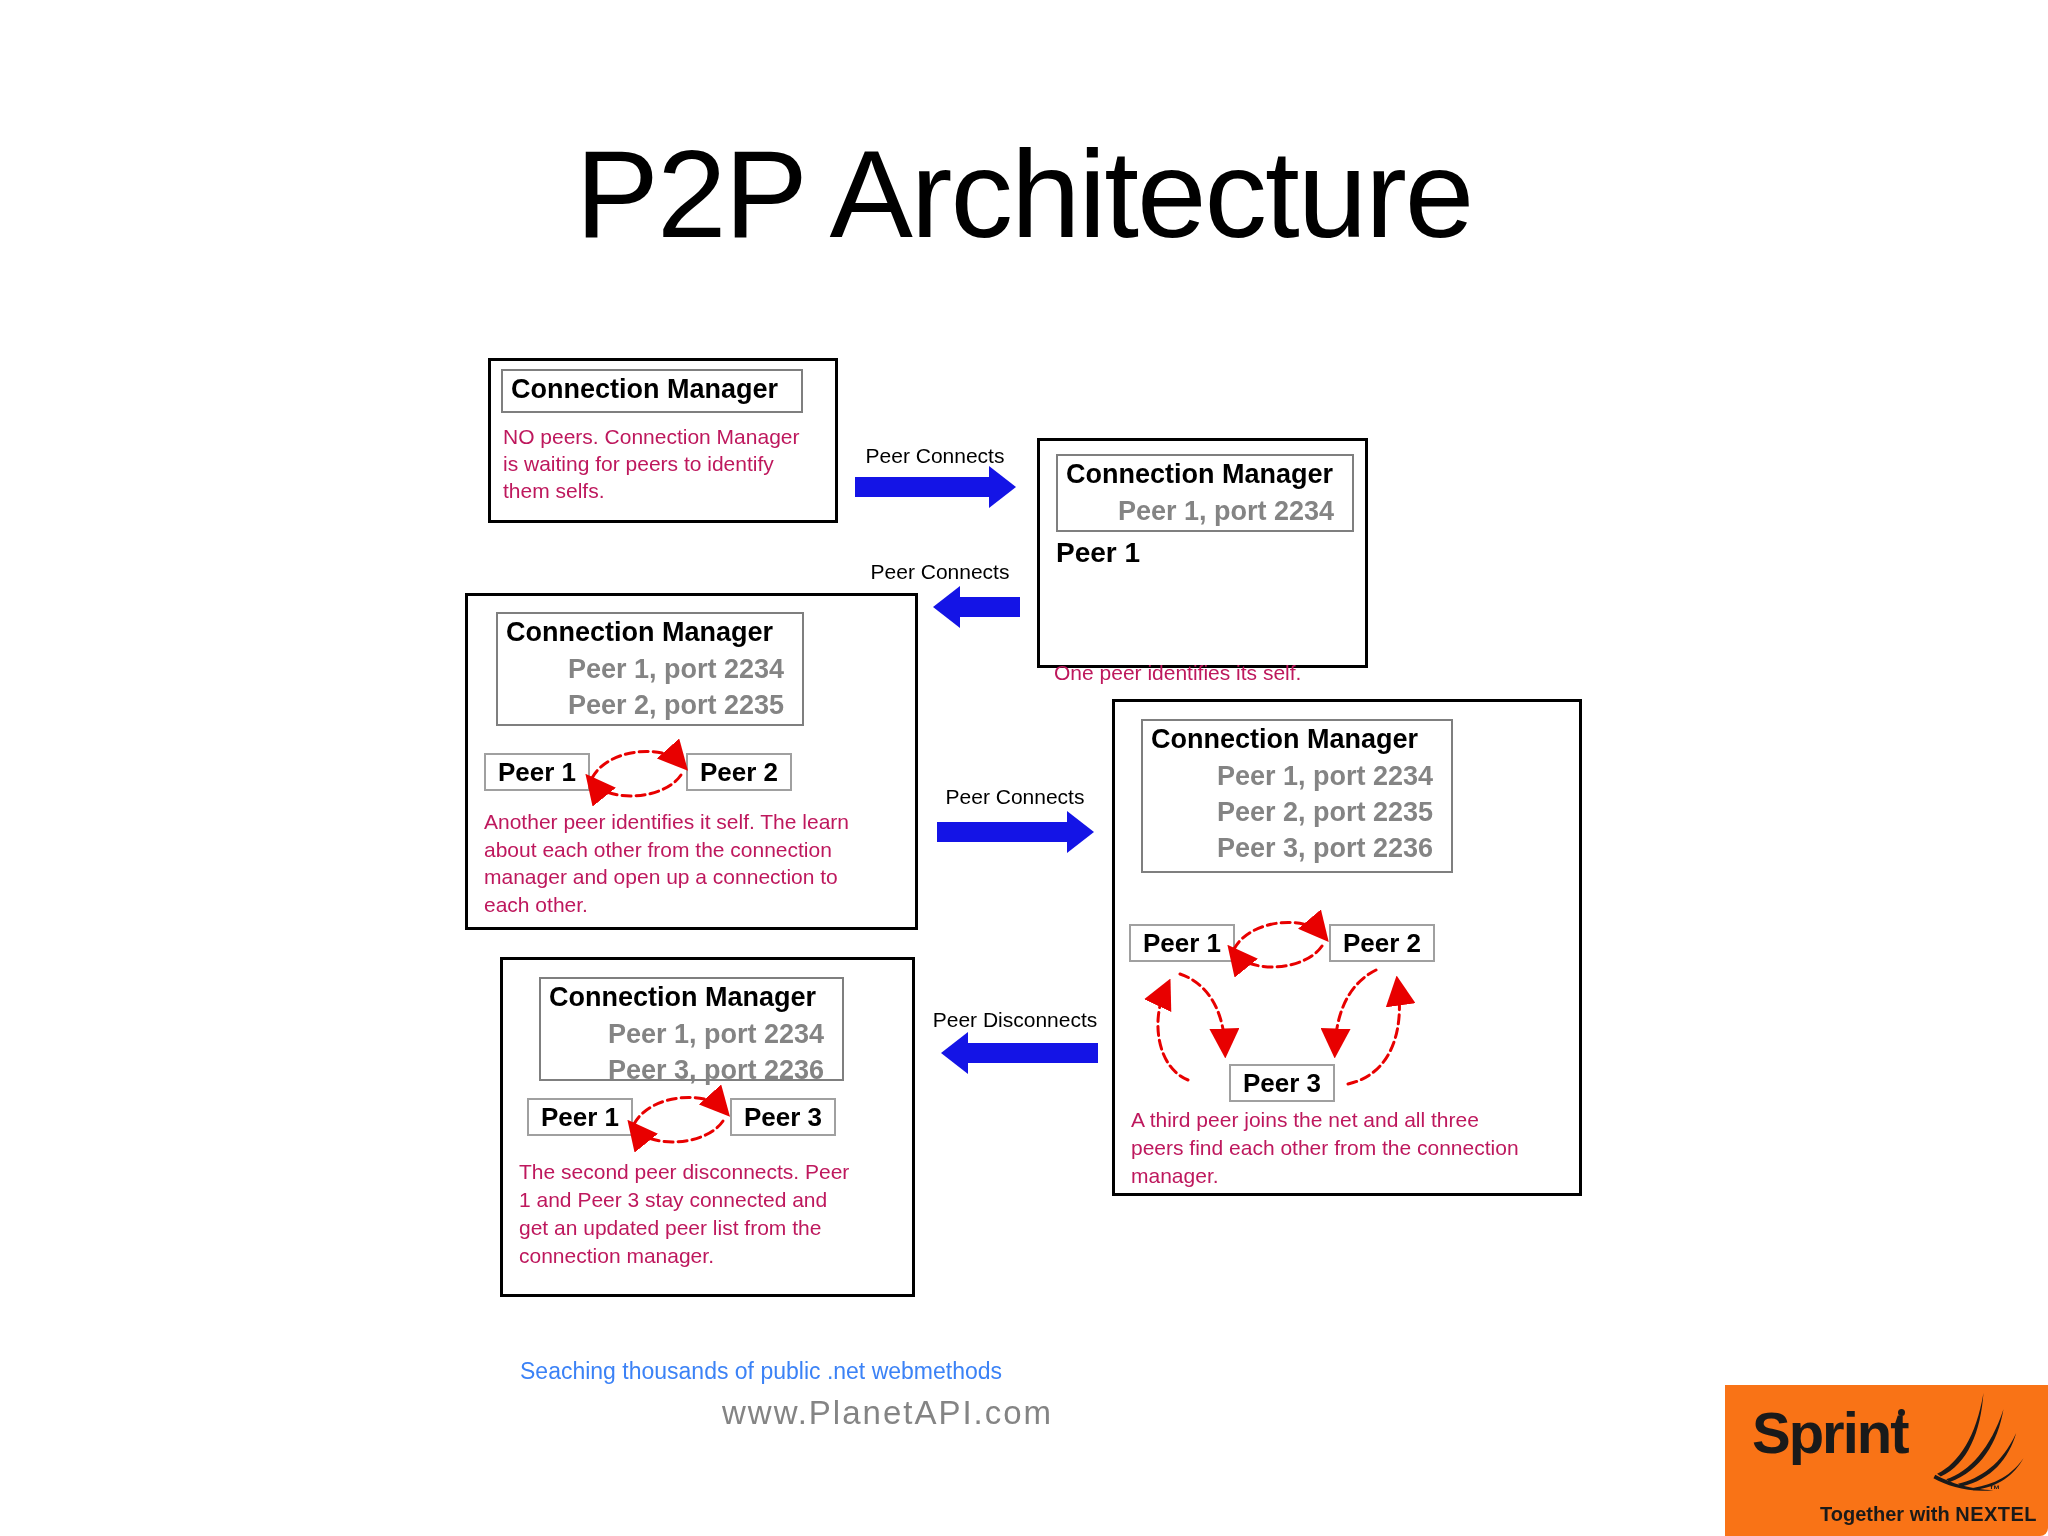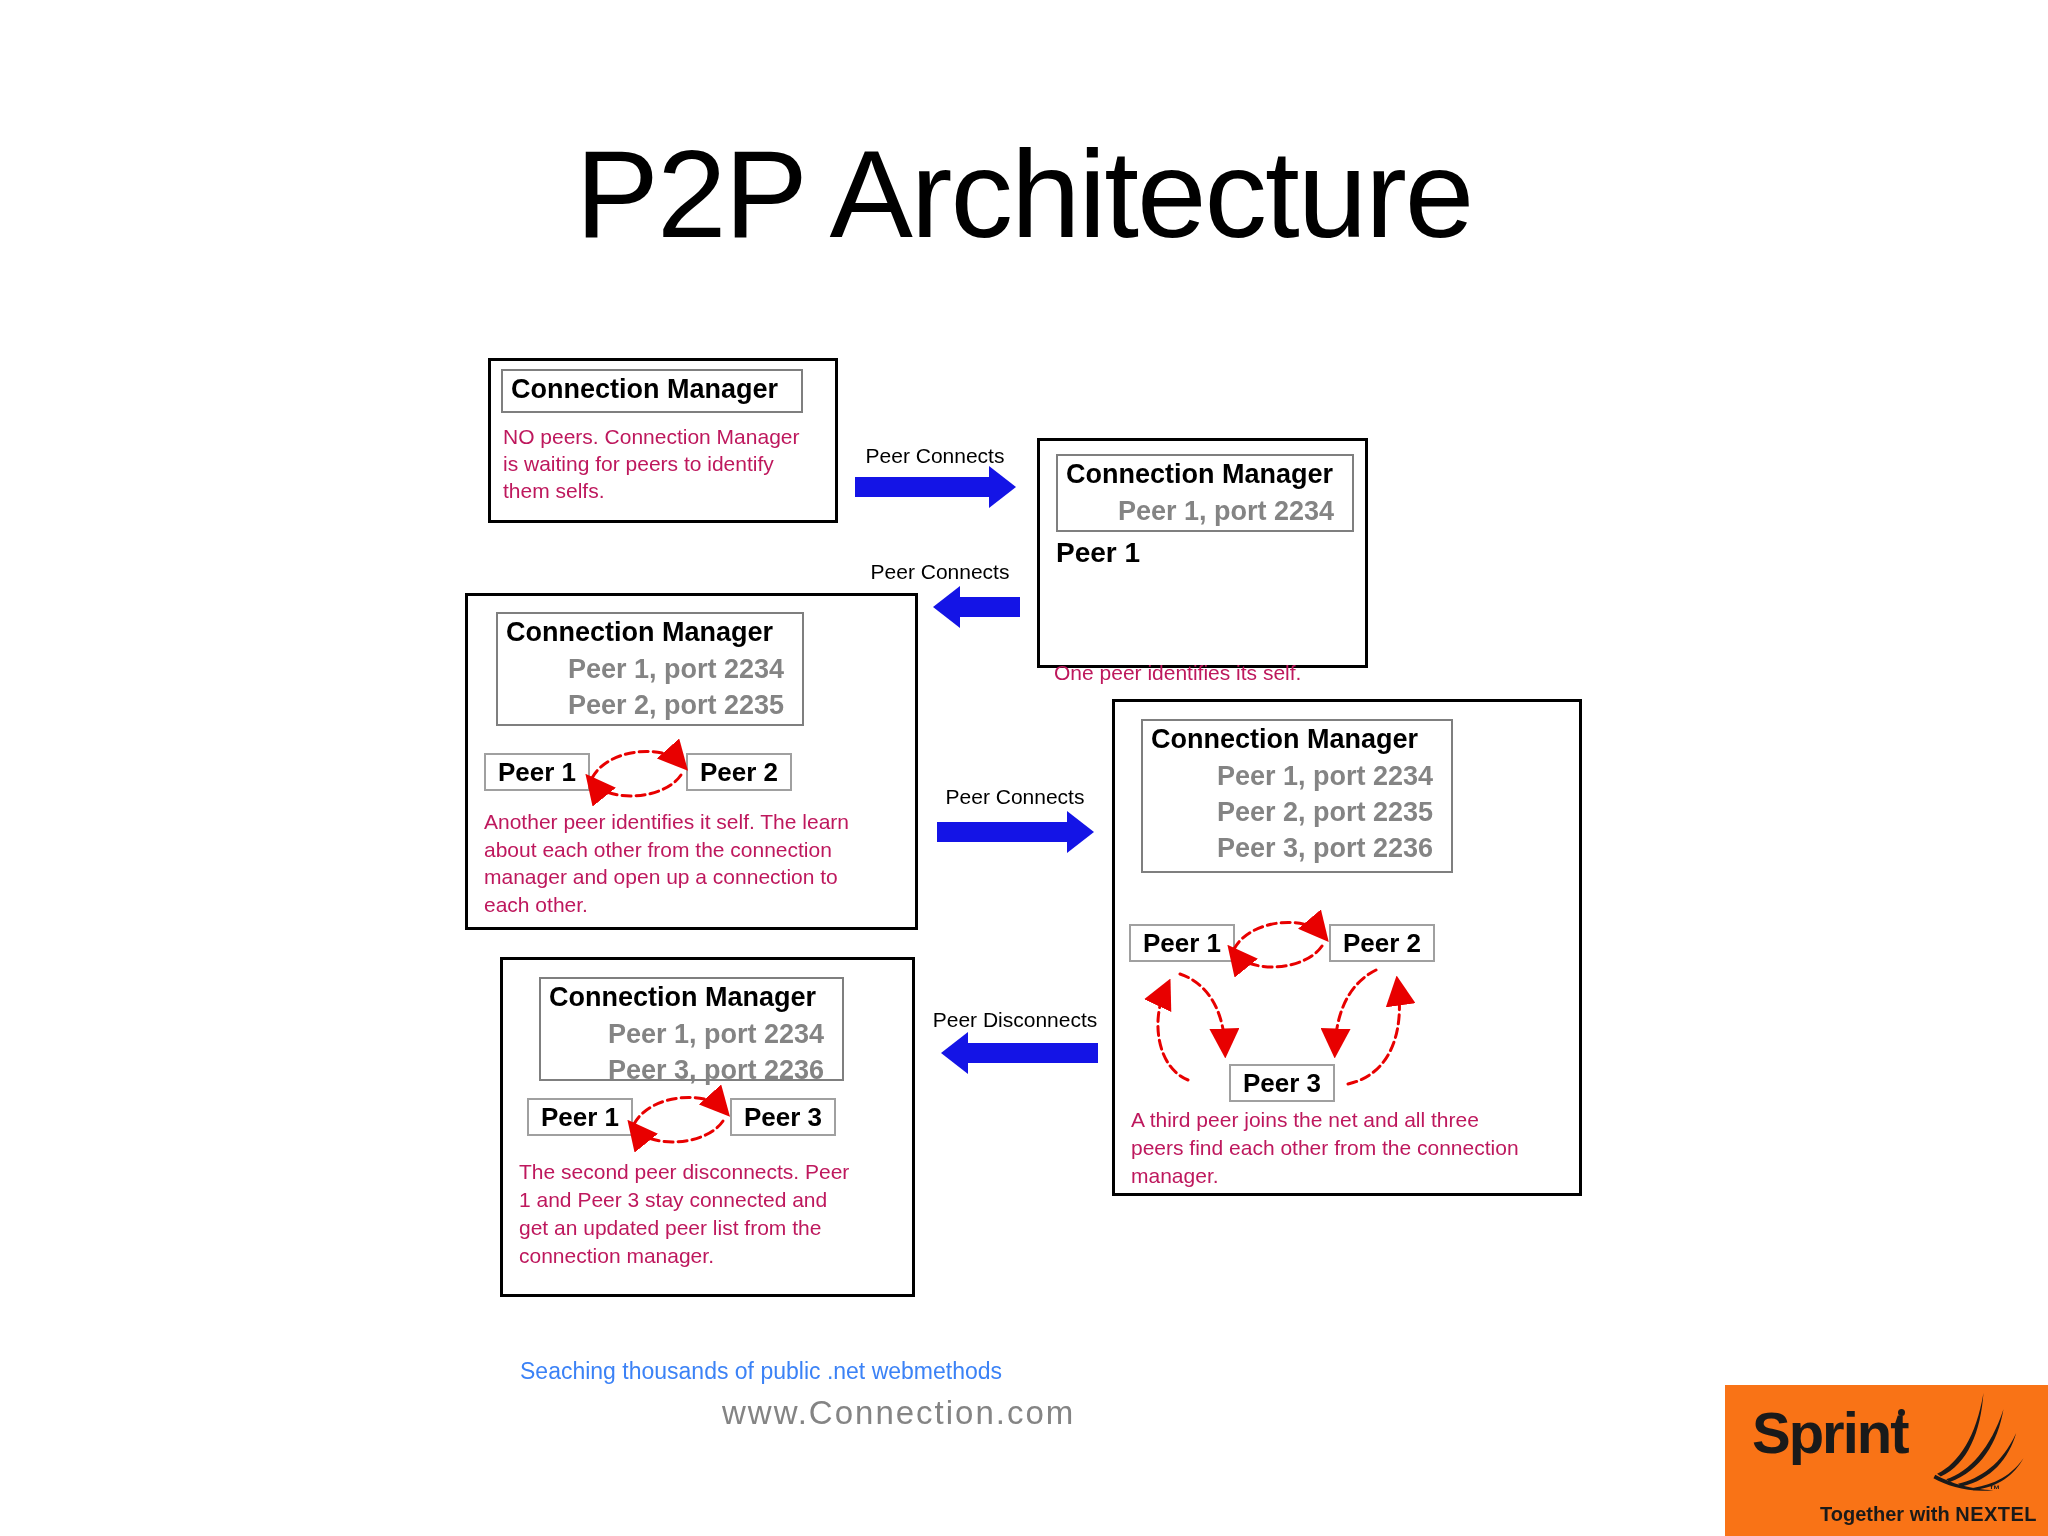--- a/index.html
+++ b/index.html
@@ -1,18 +1,18 @@
 <!DOCTYPE html>
 <html><head>
 <meta charset="utf-8">
 <style>
   html,body { margin:0; padding:0; background:#fff; }
   .slide {
     position:relative; width:2048px; height:1536px; background:#ffffff;
-    font-family:"Liberation Sans", sans-serif; overflow:hidden;
+    font-family:"Liberation Sans", sans-serif; overflow:hidden;border-radius:8px;
   }
   .title {
     position:absolute; left:0; top:128px; width:100%;
     text-align:center; font-size:125px; line-height:1.05; color:#000;
     letter-spacing:-2px;
   }
   
   .stage { position:absolute; border:3px solid #000; background:#fff; box-sizing:border-box; }
   .stage-a { left:488px; top:358px; width:350px; height:165px; }
   .stage-b { left:1037px; top:438px; width:331px; height:230px; }
@@ -204,21 +204,21 @@
       <path d="M 1180,974 C 1210,984 1224,1014 1225,1048" marker-end="url(#ra)"></path>
       <path d="M 1376,970 C 1348,984 1336,1014 1335,1048" marker-end="url(#ra)"></path>
       <path d="M 1348,1084 C 1392,1074 1404,1030 1398,986" marker-end="url(#ra)"></path>
 
       <path d="M 634,1124 C 650,1094 706,1090 723,1109" marker-end="url(#ra)"></path>
       <path d="M 723,1121 C 706,1146 651,1149 634,1128" marker-end="url(#ra)"></path>
     </g>
   </svg>
 
   <div class="footer1">Seaching thousands of public .net webmethods</div>
-  <div class="footer2">www.Connection.com</div>
+  <div class="footer2">www.PlanetAPI.com</div>
 
   <div class="sprint">
     <div class="sprint-word">Sprint</div>
     <div class="sprint-dot"></div>
     <svg class="sprint-wing" viewBox="0 0 110 120" xmlns="http://www.w3.org/2000/svg">
       <g fill="#1a1a1a">
         <path d="M14 98 C44 84 58 48 61 6 C53 54 34 83 10 95 Z"></path>
         <path d="M24 104 C58 92 77 60 83 24 C69 67 45 93 20 101 Z"></path>
         <path d="M37 109 C70 101 89 78 97 50 C81 85 57 100 33 106 Z"></path>
         <path d="M50 113 C78 110 95 96 105 78 C89 101 67 108 47 111 Z"></path>

